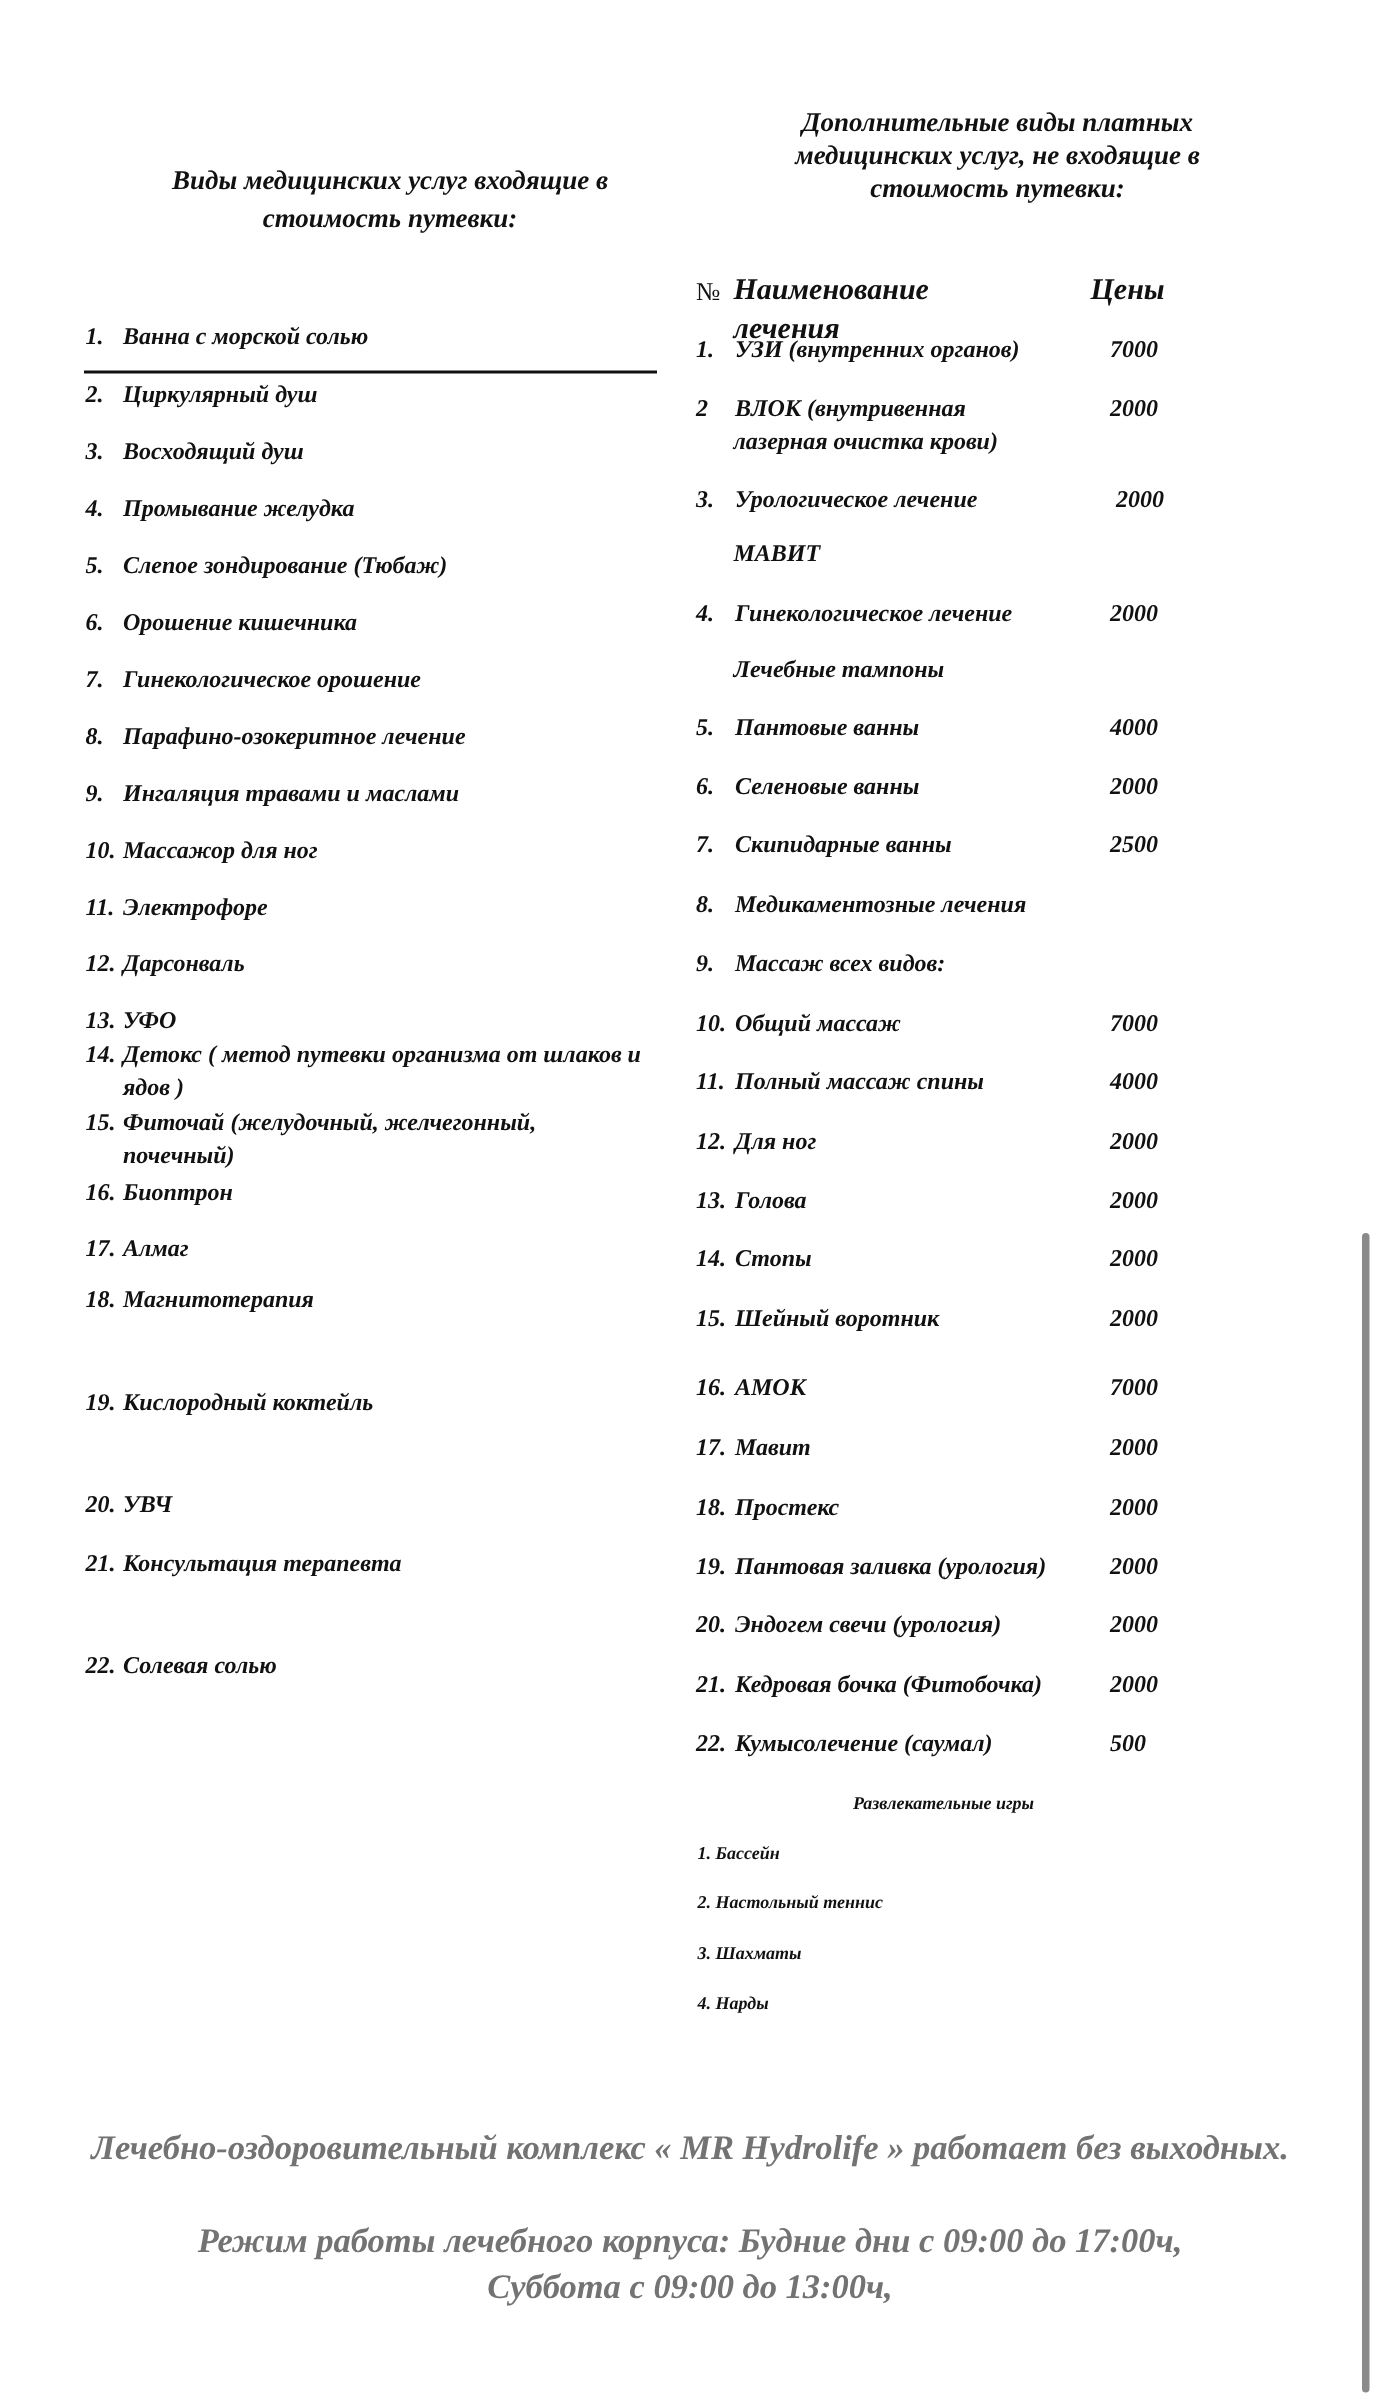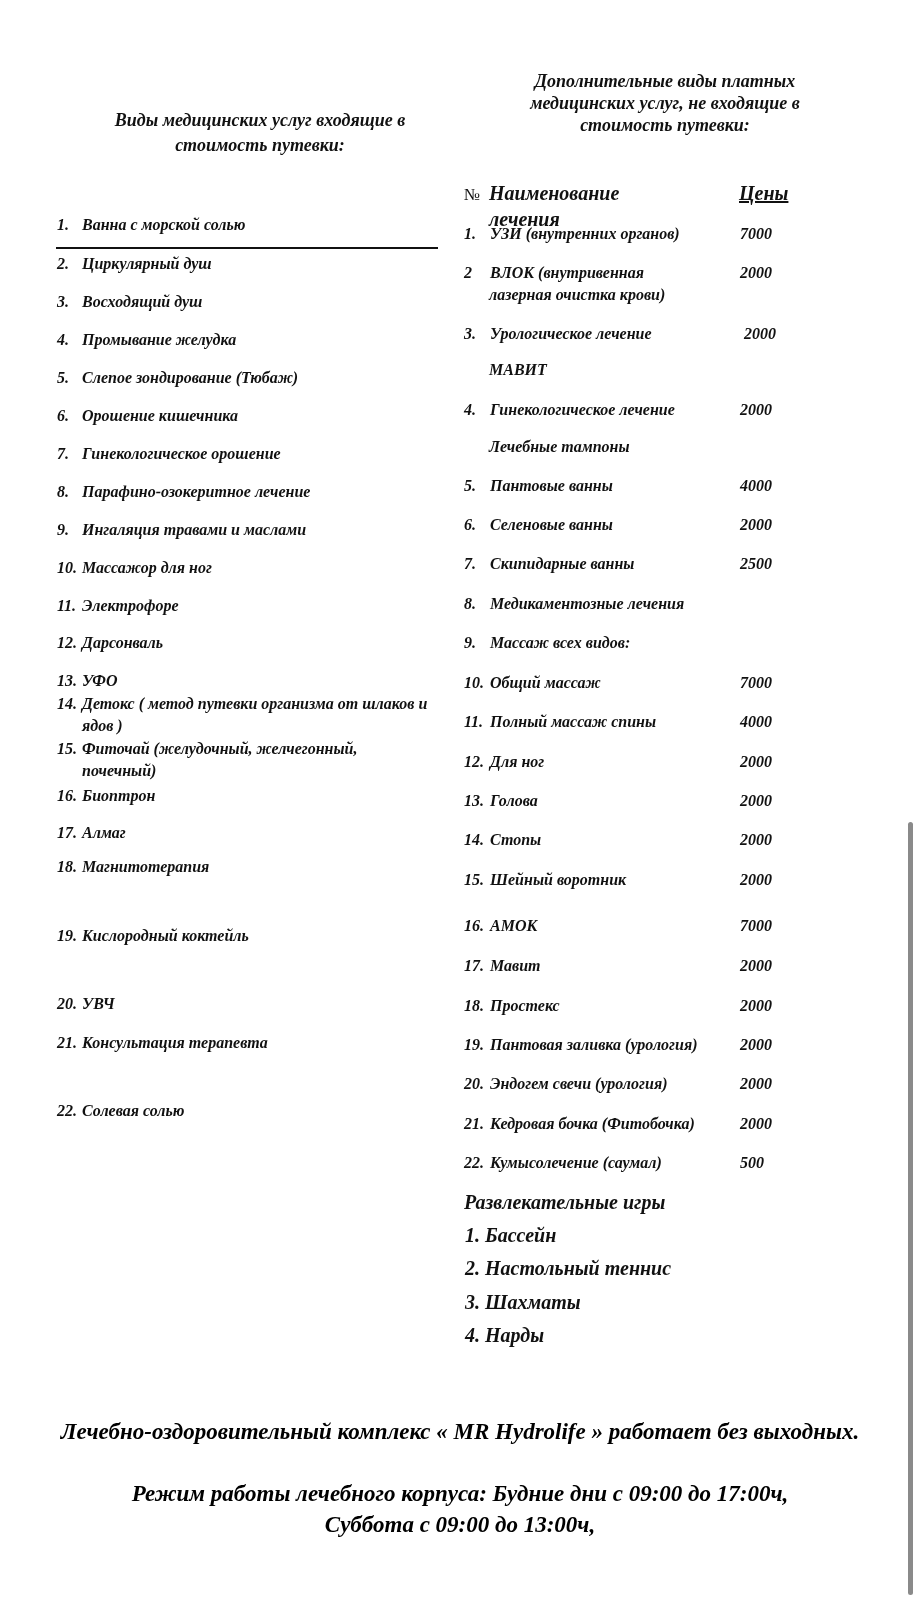--- a/index.html
+++ b/index.html
@@ -63,21 +63,21 @@
     }
     .table-header {
       position: absolute;
       top: 180px;
       left: 464px;
       font-size: 20px;
       line-height: 26px;
     }
     .th-no { position: absolute; left: 0; font-style: normal; font-weight: normal; font-size: 17px; top: 2px; }
     .th-name { position: absolute; left: 25px; }
-    .th-price { position: absolute; left: 275px; text-decoration: underline; }
+    .th-price { position: absolute; left: 263px; }
 
     .r-item {
       position: absolute;
       left: 464px;
       font-size: 16px;
       line-height: 22px;
       width: 420px;
     }
     .r-item .num { position: absolute; left: 0; }
     .r-item .name { position: absolute; left: 26px; white-space: nowrap; }
@@ -87,38 +87,38 @@
       left: 489px;
       font-size: 16px;
       line-height: 22px;
     }
 
     .games-title {
       position: absolute;
       left: 464px;
       width: 330px;
       top: 1191px;
-      text-align: left;
-      font-size: 20px;
+      text-align: center;
+      font-size: 12px;
       line-height: 22px;
     }
     .game-item {
       position: absolute;
       left: 465px;
-      font-size: 20px;
+      font-size: 12px;
       line-height: 22px;
     }
 
     
     .footer {
       position: absolute;
       left: 20px;
       width: 880px;
       text-align: center;
-      color: #000000;
+      color: #737373;
       font-size: 23px;
       line-height: 31px;
       white-space: normal;
     }
 
     
     .scrollbar {
       position: absolute;
       left: 908px;
       top: 822px;

